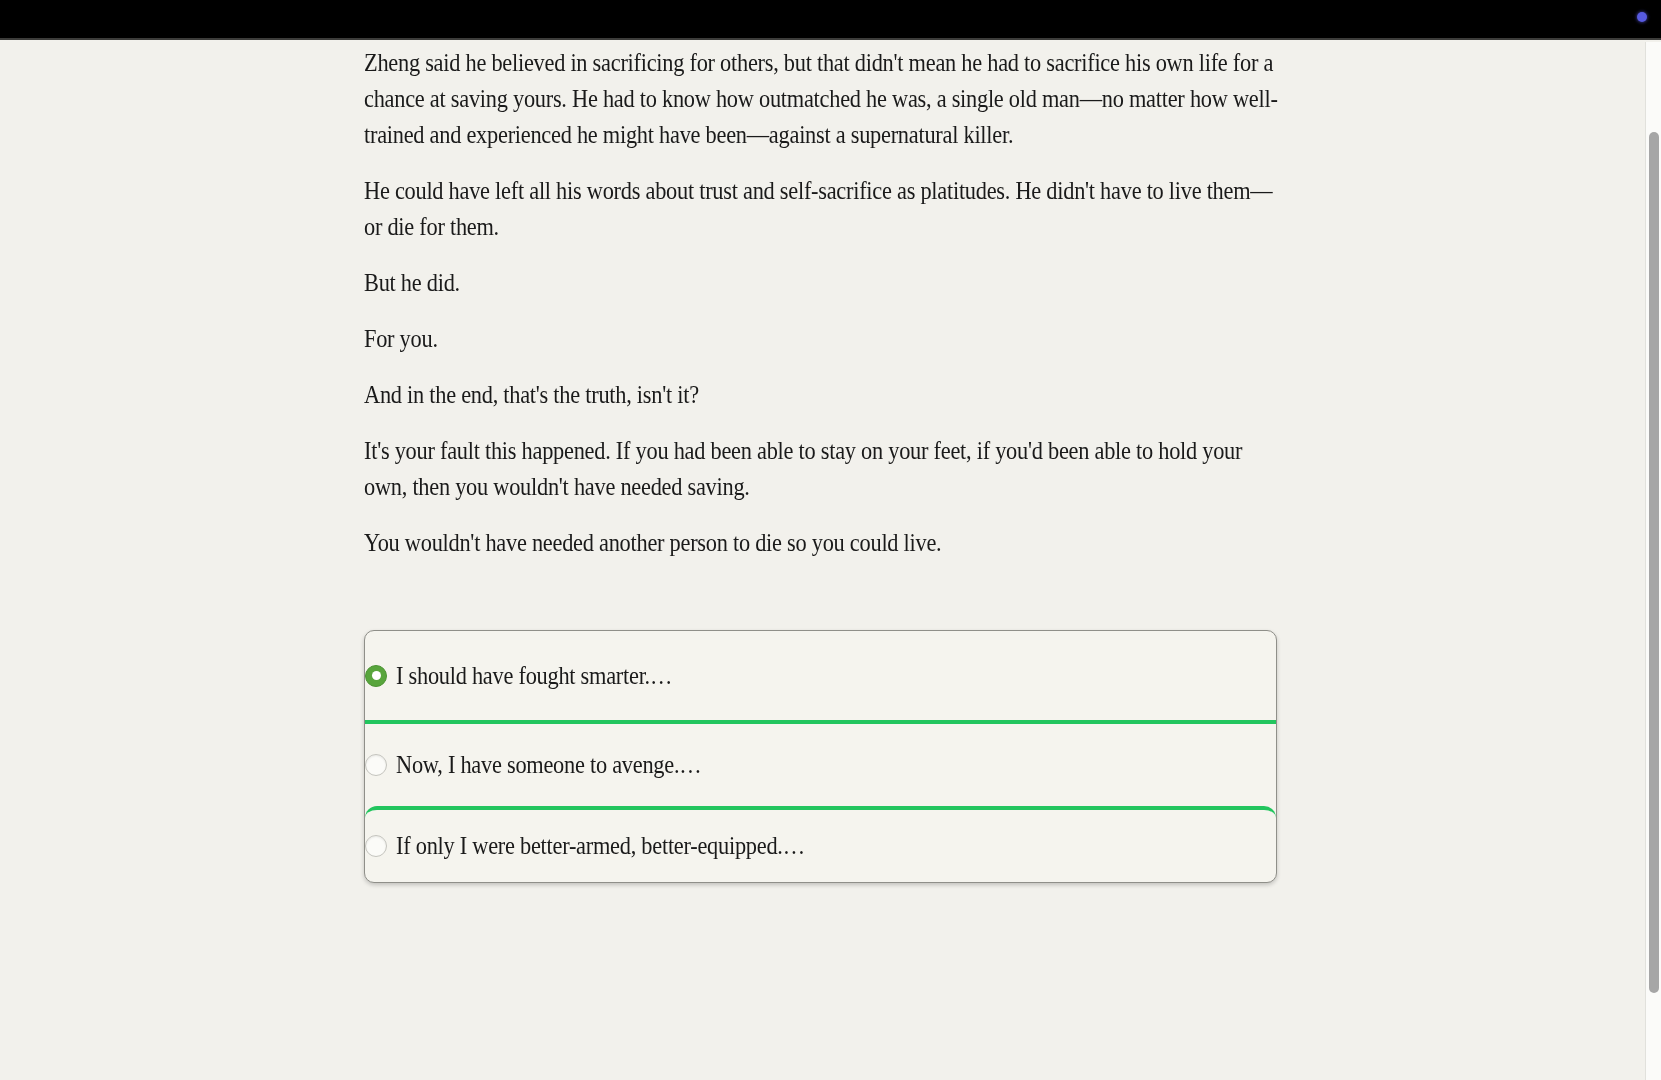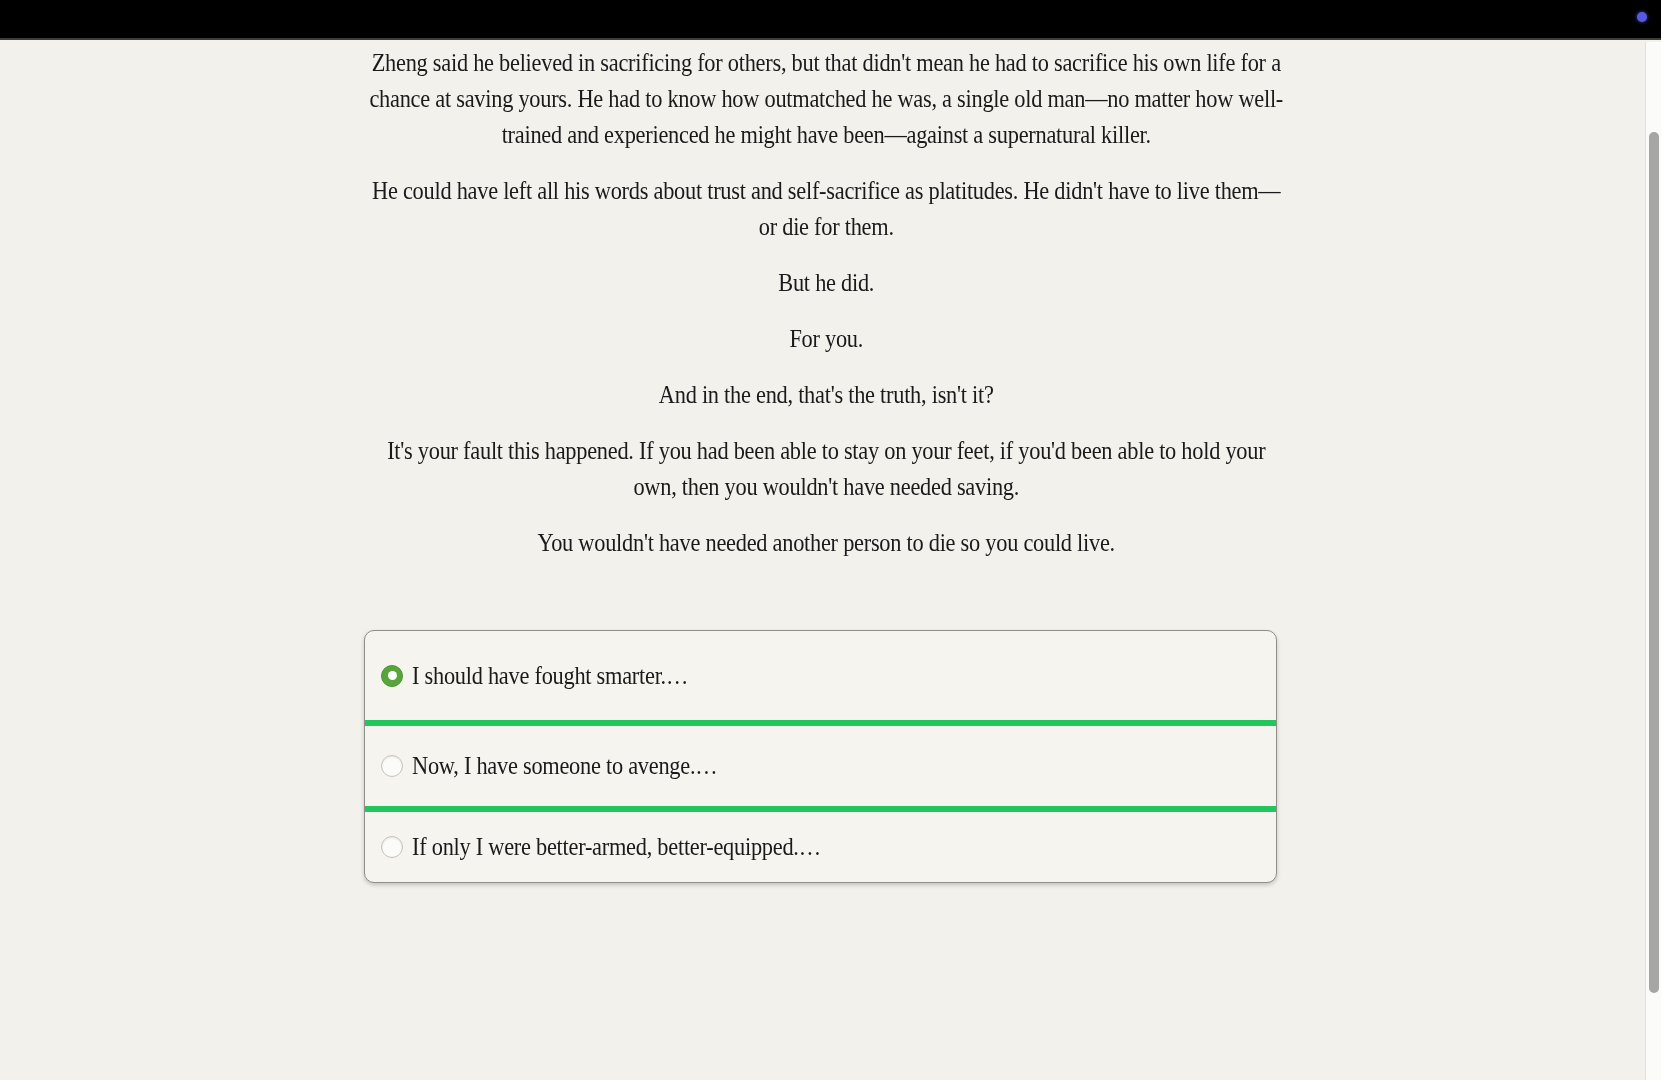--- a/index.html
+++ b/index.html
@@ -5,21 +5,20 @@
   * { box-sizing: border-box; margin: 0; padding: 0; }
   html, body { background: #e8e7e2; }
   .page {
     position: relative;
     width: 1661px;
     height: 1080px;
     background: #f2f1ec;
     overflow: hidden;
     font-family: "Liberation Serif", "DejaVu Serif", serif;
     color: #1a1a1a;
-    text-align: center;
   }
 
   
   .topbar {
     position: absolute;
     top: 0; left: 0;
     width: 1661px;
     height: 40px;
     background: #000000;
     border-bottom: 2px solid #3c3c3a;
@@ -84,26 +83,25 @@
     border: 1px solid #8f8f89;
     border-radius: 10px;
     box-shadow: 0 2px 4px rgba(0,0,0,0.20);
     overflow: hidden;
     z-index: 2;
   }
   .choice-row {
     display: flex;
     align-items: center;
     min-height: 86px;
-    padding-left: 16px;
     cursor: pointer;
   }
-  .choice-row + .choice-row { border-top: 6px solid #22c55e; }
+  .choice-row + .choice-row { border-top: 4px solid #22c55e; }
   .choice-row:first-child { min-height: 89px; }
-  .choice-row:last-child  { min-height: 76px; }
+  .choice-row:last-child  { min-height: 76px; border-radius: 12px; }
 
   .radio {
     flex: 0 0 auto;
     width: 22px;
     height: 22px;
     border-radius: 50%;
     background: #fbfbf8;
     border: 1px solid #c3c3bd;
     box-shadow: inset 0 1px 2px rgba(0,0,0,0.08);
     position: relative;

